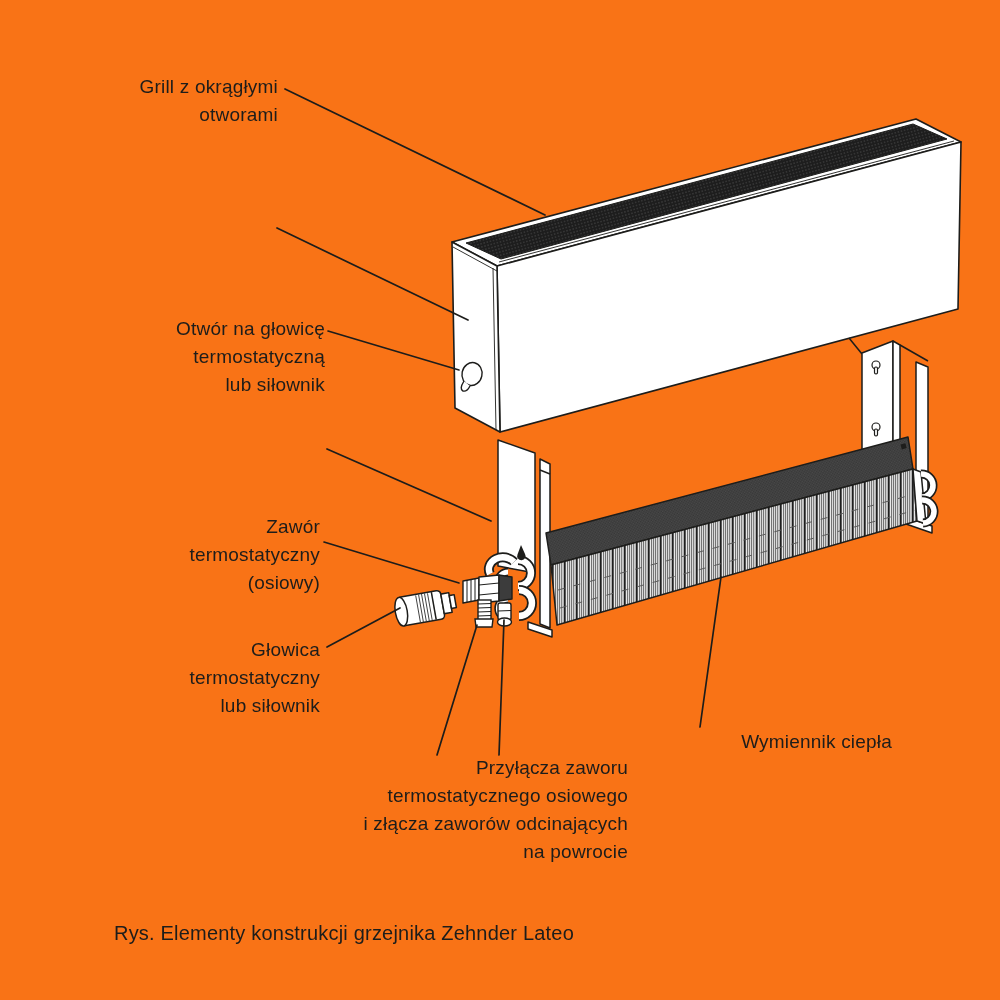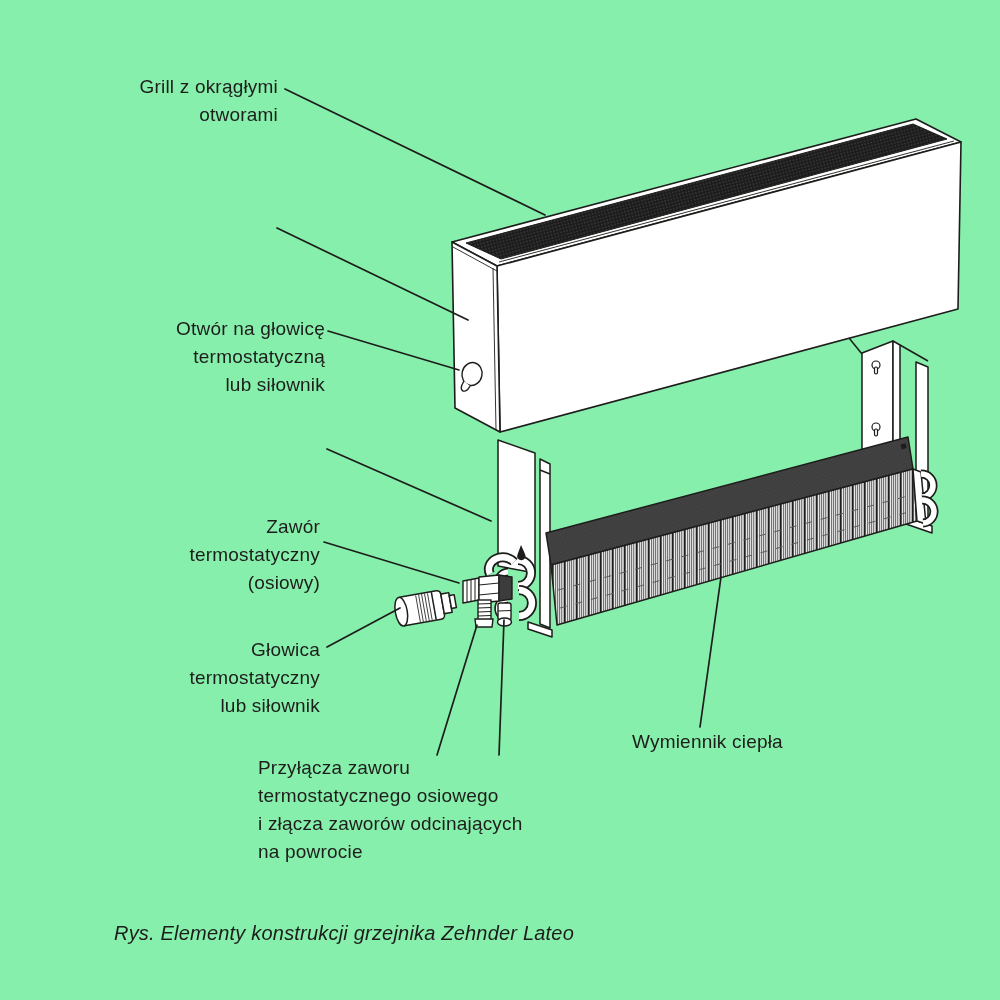--- a/index.html
+++ b/index.html
@@ -1,28 +1,28 @@
 <!DOCTYPE html>
 <html><head>
 <meta charset="utf-8">
 <style>
   html,body{margin:0;padding:0;background:#fff;}
   .stage{
-    position:relative;width:1000px;height:1000px;background:#86efac;
+    position:relative;width:1000px;height:1000px;background:#f97316;
     font-family:"Liberation Sans","DejaVu Sans",sans-serif;overflow:hidden;
   }
   .stage svg{position:absolute;left:0;top:0;}
   .lbl{
     position:absolute;font-size:19px;line-height:28px;color:#1d1d1b;
     white-space:pre-line;letter-spacing:.2px;
   }
   .ra{text-align:right;}
-  .la{text-align:left;}
+  .la{text-align:right;}
   .caption{
-    position:absolute;font-size:20px;color:#1d1d1b;letter-spacing:.2px;white-space:nowrap;font-style:italic;
+    position:absolute;font-size:20px;color:#1d1d1b;letter-spacing:.2px;white-space:nowrap;
   }
 </style>
 </head>
 <body>
 
 <div class="stage">
 
 <svg width="1000" height="1000" viewBox="0 0 1000 1000">
   <defs>
     <pattern id="patGrill" width="3.2" height="3.2" patternUnits="userSpaceOnUse" patternTransform="rotate(-15)">

